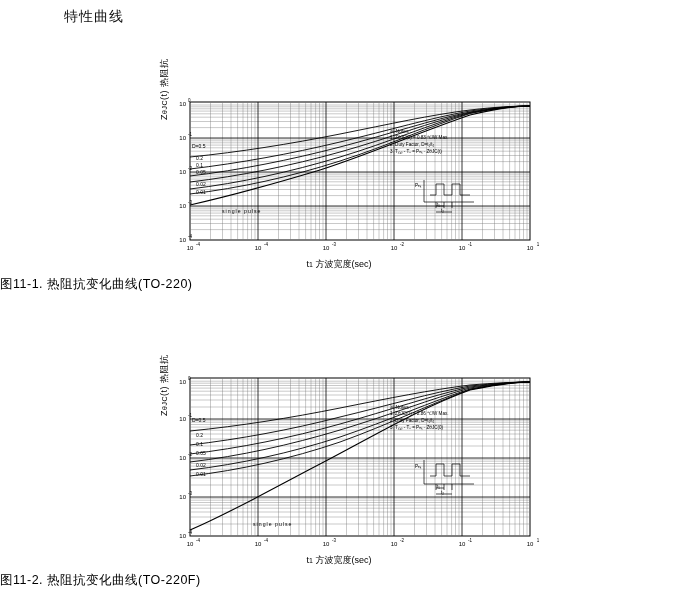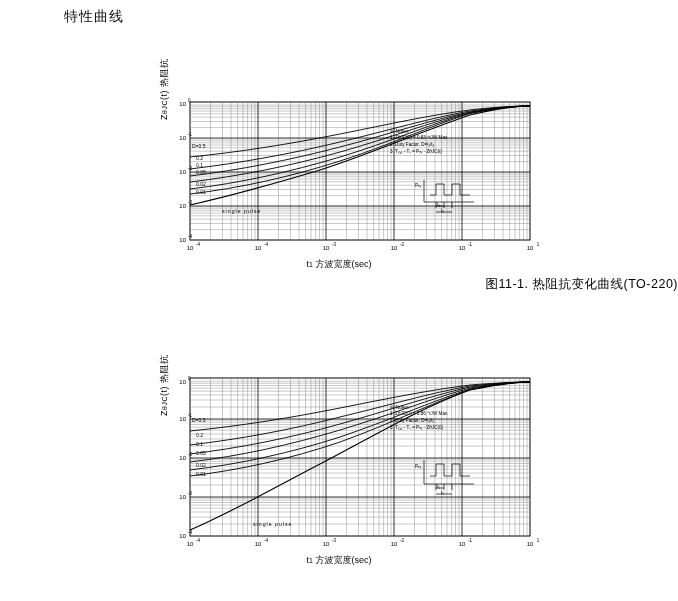--- a/index.html
+++ b/index.html
@@ -23,21 +23,21 @@
     font-size:9px;white-space:nowrap;
     letter-spacing:0.5px;
   }
   .ylabel .sub{font-size:7px;}
   .xlabel{
     position:absolute;left:0;top:196px;width:678px;
     text-align:center;font-size:9px;
   }
   .xlabel .sub{font-size:7px;}
   .caption{
-    position:absolute;left:0;width:678px;text-align:right;
+    position:absolute;left:0;width:678px;text-align:left;
     font-size:12.5px;letter-spacing:0.5px;
   }
   #cap1{top:214px;}
   #cap2{top:214px;}
   .notes{
     position:absolute;font-size:4.6px;line-height:1.45;
     color:#000;white-space:nowrap;
   }
   .notes .title{font-size:5px;}
   .single-pulse{
@@ -390,13 +390,14 @@
     <div class="dlabel" style="left:196px;top:83px;">0.1</div>
     <div class="dlabel" style="left:196px;top:92px;">0.05</div>
     <div class="dlabel" style="left:196px;top:104px;">0.02</div>
     <div class="dlabel" style="left:196px;top:113px;">0.01</div>
 
     <div class="wave-label" style="left:415px;top:105px;">Pₑₖ</div>
     <div class="wave-label" style="left:437px;top:126px;">t₁</div>
     <div class="wave-label" style="left:441px;top:132px;">t₂</div>
   </div>
 
+  <div class="caption" id="cap2">图11-2. 热阻抗变化曲线(TO-220F)</div>
 </div>
 
 </body></html>

